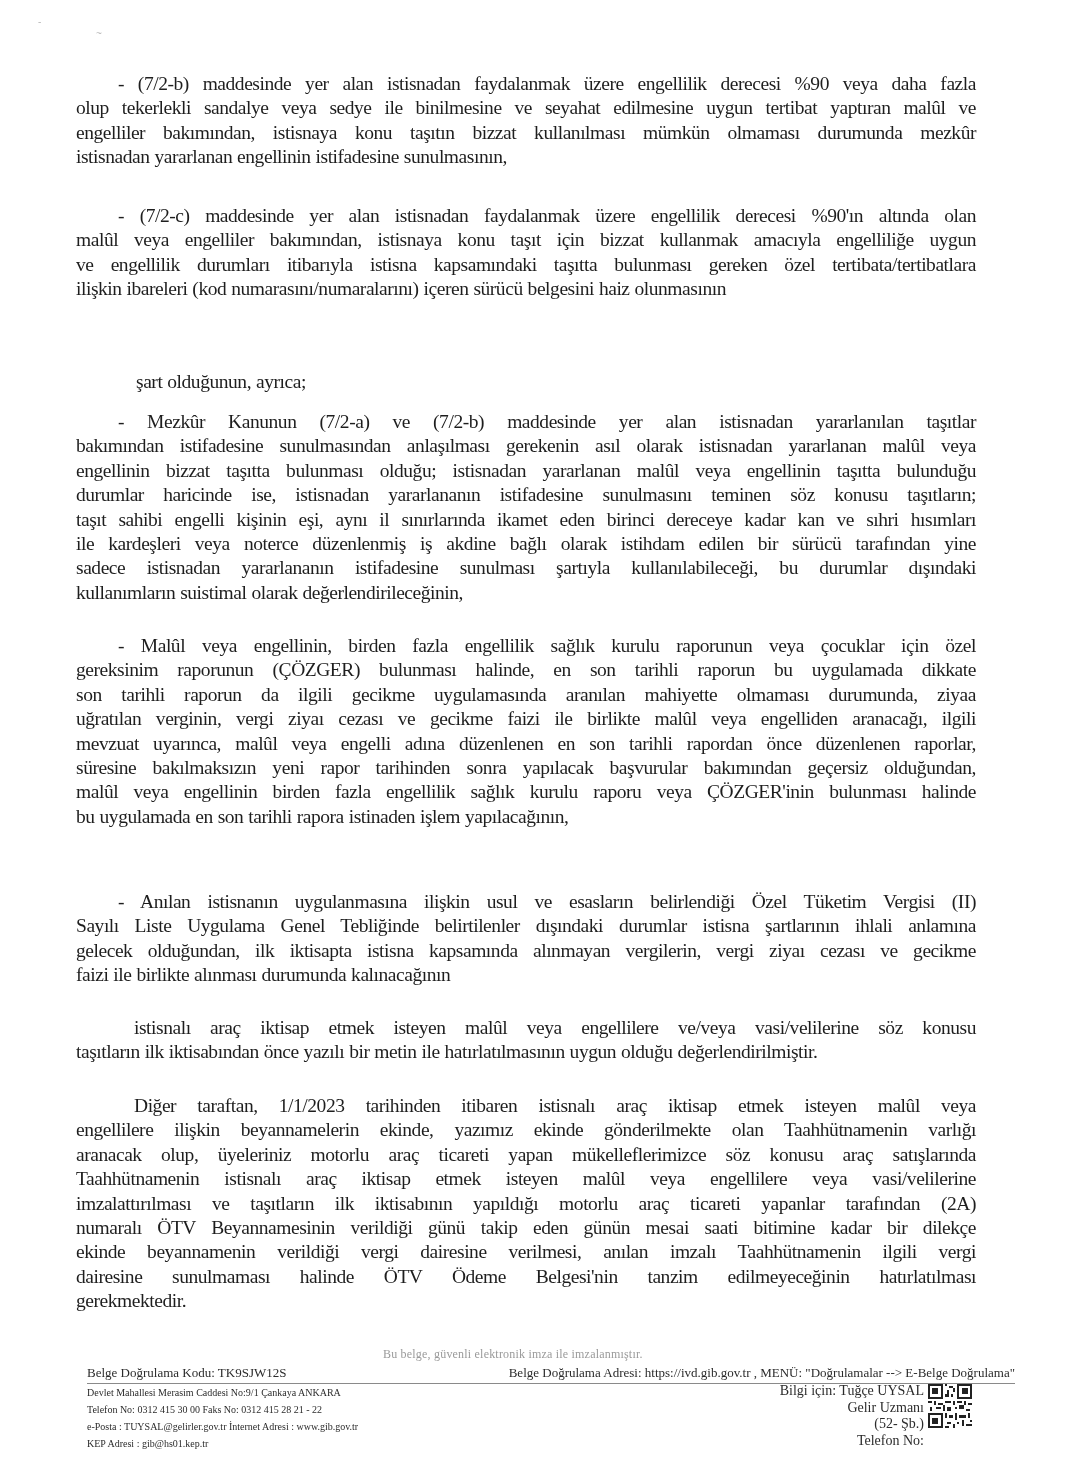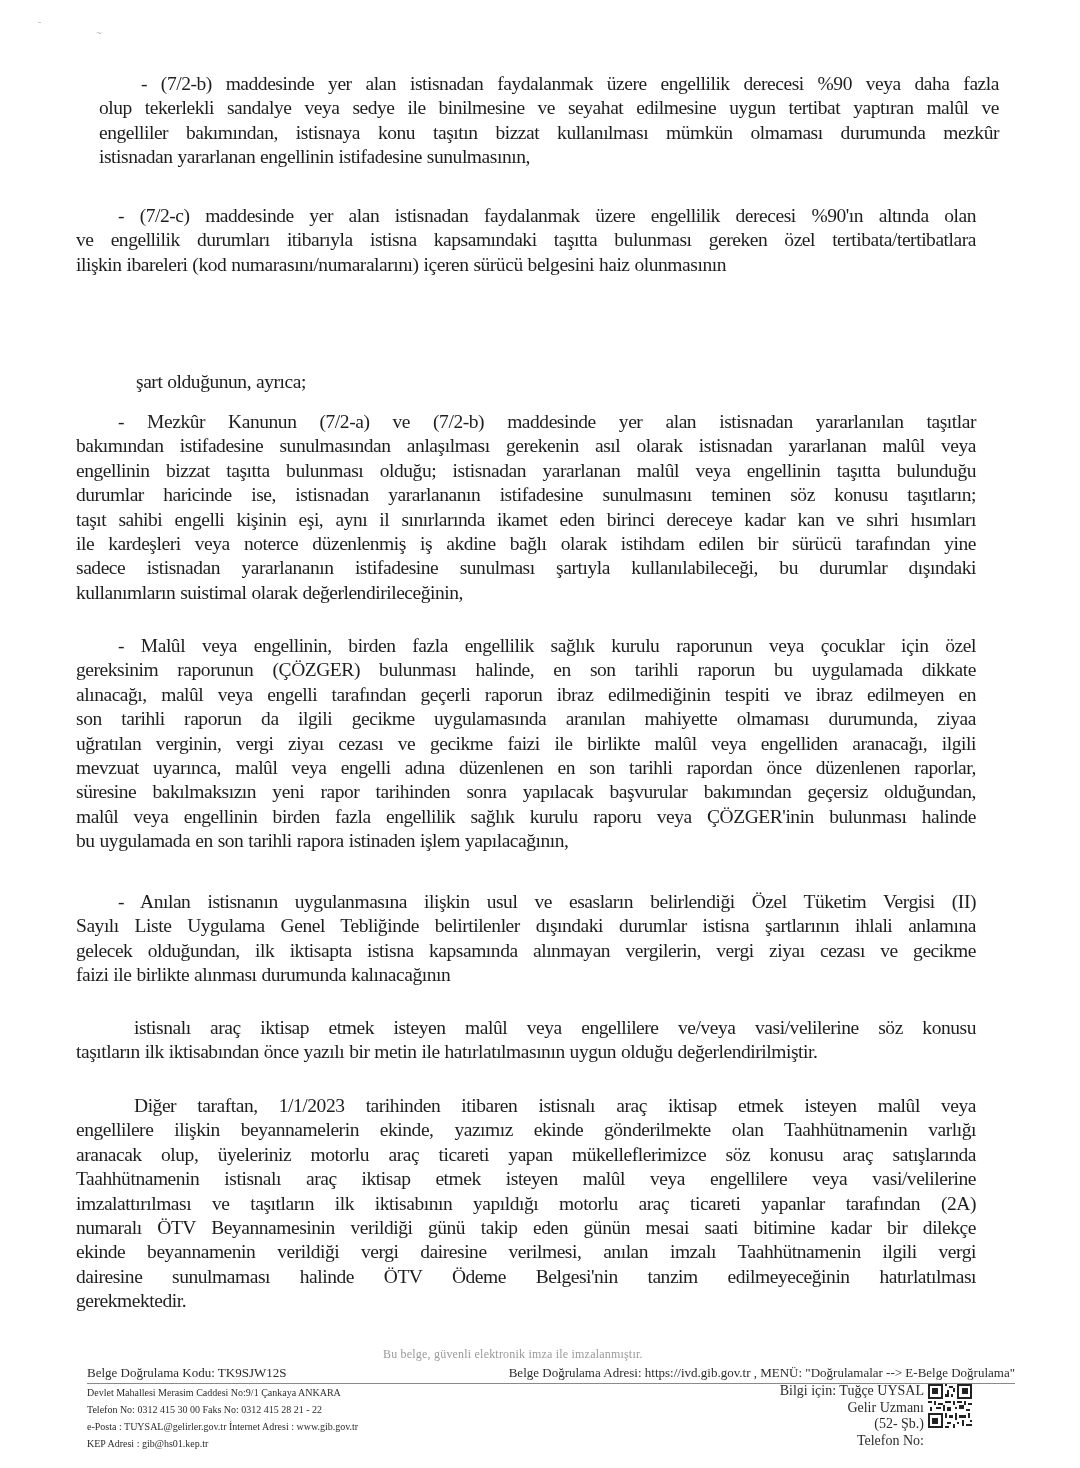--- a/index.html
+++ b/index.html
@@ -124,29 +124,30 @@
     }
   </style>
 </head>
 <body>
 
 <div class="page">
 
   <span class="scan-mark" style="left:38px;top:16px;">-</span>
   <span class="scan-mark" style="left:96px;top:28px;">~</span>
 
-  <div class="para" style="top:72px;margin-left:23px;">
+  <div class="para" style="top:72px;">
     <span class="line indent">- (7/2-b) maddesinde yer alan istisnadan faydalanmak üzere engellilik derecesi %90 veya daha fazla</span>
     <span class="line">olup tekerlekli sandalye veya sedye ile binilmesine ve seyahat edilmesine uygun tertibat yaptıran malûl ve</span>
     <span class="line">engelliler bakımından, istisnaya konu taşıtın bizzat kullanılması mümkün olmaması durumunda mezkûr</span>
     <span class="line last">istisnadan yararlanan engellinin istifadesine sunulmasının,</span>
   </div>
 
   <div class="para" style="top:204px;">
     <span class="line indent">- (7/2-c) maddesinde yer alan istisnadan faydalanmak üzere engellilik derecesi %90'ın altında olan</span>
+    <span class="line">malûl veya engelliler bakımından, istisnaya konu taşıt için bizzat kullanmak amacıyla engelliliğe uygun</span>
     <span class="line">ve engellilik durumları itibarıyla istisna kapsamındaki taşıtta bulunması gereken özel tertibata/tertibatlara</span>
     <span class="line last">ilişkin ibareleri (kod numarasını/numaralarını) içeren sürücü belgesini haiz olunmasının</span>
   </div>
 
   <div class="para" style="top:362px;margin-top:8px;">
     <span class="line last indent2">şart olduğunun, ayrıca;</span>
   </div>
 
   <div class="para" style="top:410px;">
     <span class="line indent">- Mezkûr Kanunun (7/2-a) ve (7/2-b) maddesinde yer alan istisnadan yararlanılan taşıtlar</span>
@@ -155,21 +156,20 @@
     <span class="line">durumlar haricinde ise, istisnadan yararlananın istifadesine sunulmasını teminen söz konusu taşıtların;</span>
     <span class="line">taşıt sahibi engelli kişinin eşi, aynı il sınırlarında ikamet eden birinci dereceye kadar kan ve sıhri hısımları</span>
     <span class="line">ile kardeşleri veya noterce düzenlenmiş iş akdine bağlı olarak istihdam edilen bir sürücü tarafından yine</span>
     <span class="line">sadece istisnadan yararlananın istifadesine sunulması şartıyla kullanılabileceği, bu durumlar dışındaki</span>
     <span class="line last">kullanımların suistimal olarak değerlendirileceğinin,</span>
   </div>
 
   <div class="para" style="top:634px;">
     <span class="line indent">- Malûl veya engellinin, birden fazla engellilik sağlık kurulu raporunun veya çocuklar için özel</span>
     <span class="line">gereksinim raporunun (ÇÖZGER) bulunması halinde, en son tarihli raporun bu uygulamada dikkate</span>
-    <span class="line">alınacağı, malûl veya engelli tarafından geçerli raporun ibraz edilmediğinin tespiti ve ibraz edilmeyen en</span>
     <span class="line">son tarihli raporun da ilgili gecikme uygulamasında aranılan mahiyette olmaması durumunda, ziyaa</span>
     <span class="line">uğratılan verginin, vergi ziyaı cezası ve gecikme faizi ile birlikte malûl veya engelliden aranacağı, ilgili</span>
     <span class="line">mevzuat uyarınca, malûl veya engelli adına düzenlenen en son tarihli rapordan önce düzenlenen raporlar,</span>
     <span class="line">süresine bakılmaksızın yeni rapor tarihinden sonra yapılacak başvurular bakımından geçersiz olduğundan,</span>
     <span class="line">malûl veya engellinin birden fazla engellilik sağlık kurulu raporu veya ÇÖZGER'inin bulunması halinde</span>
     <span class="line last">bu uygulamada en son tarihli rapora istinaden işlem yapılacağının,</span>
   </div>
 
   <div class="para" style="top:890px;">
     <span class="line indent">- Anılan istisnanın uygulanmasına ilişkin usul ve esasların belirlendiği Özel Tüketim Vergisi (II)</span>

